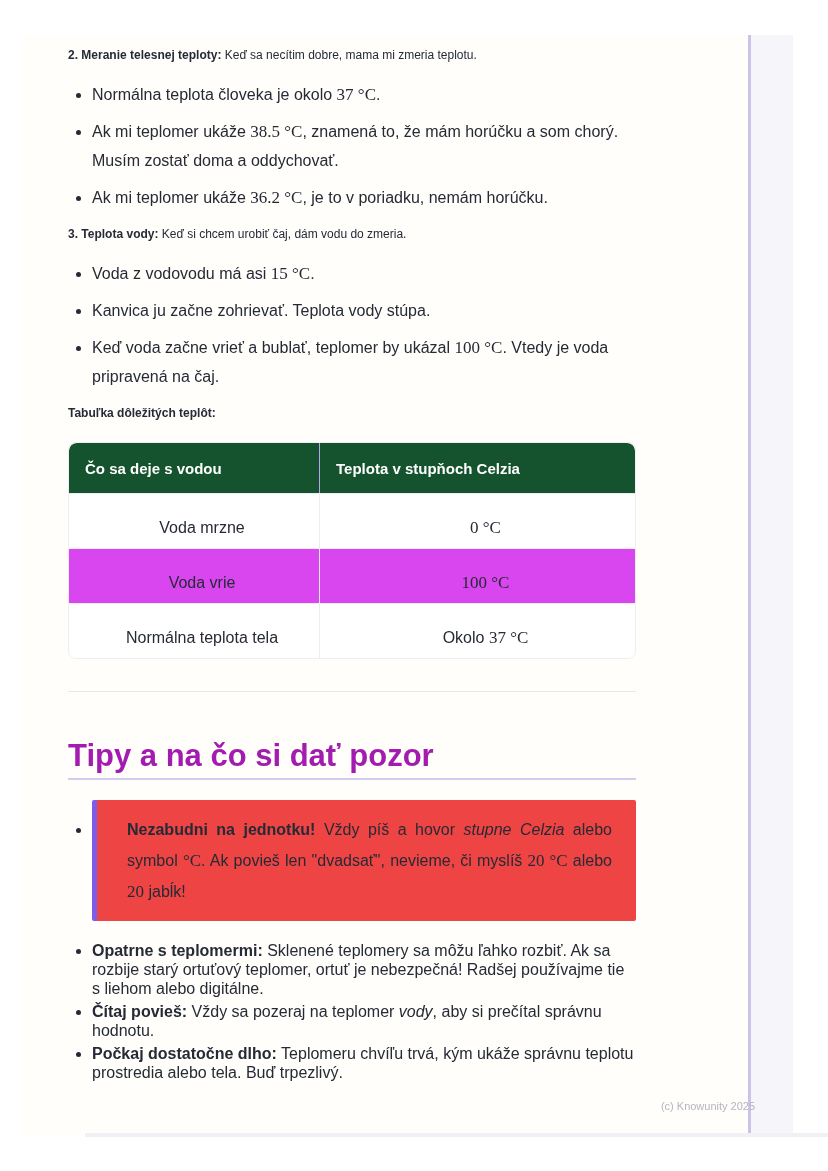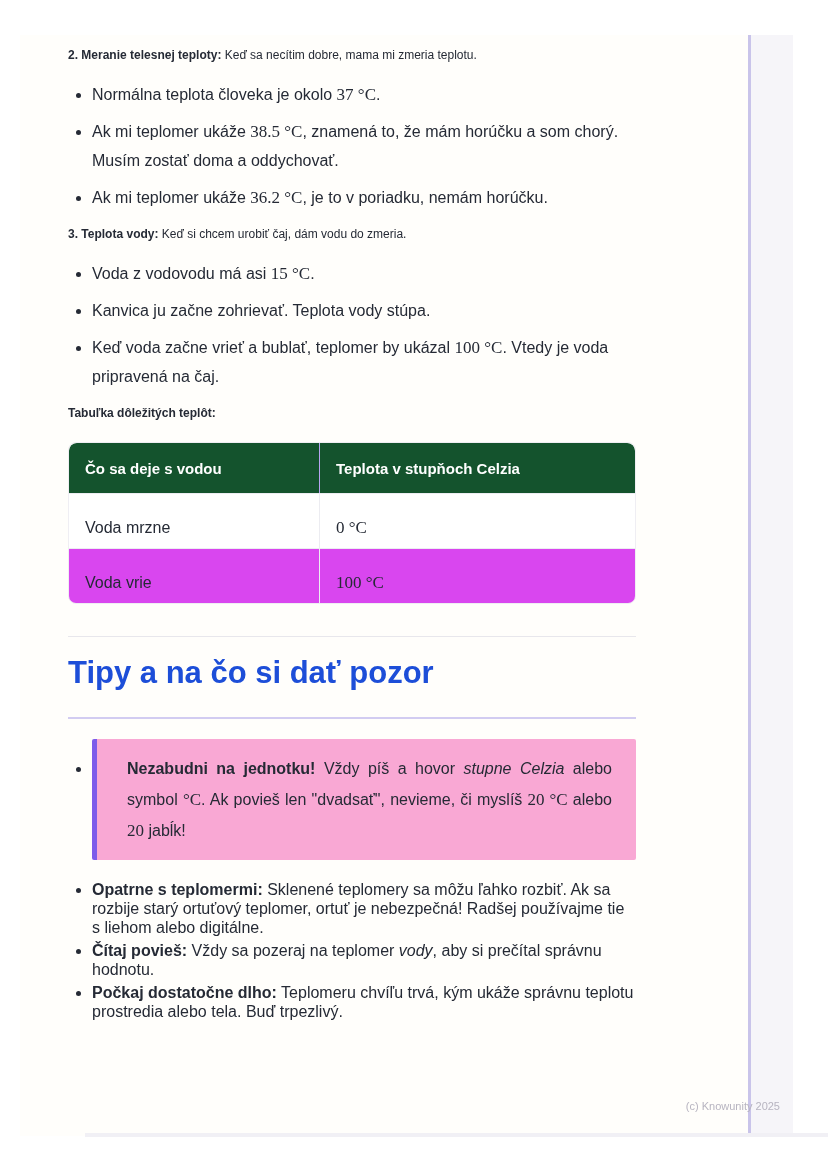--- a/index.html
+++ b/index.html
@@ -86,59 +86,60 @@
   }
   table.temp-table th:first-child { border-right: 1px solid #b7a5f0; width: 251px; border-top-left-radius: 8px; }
   table.temp-table th:last-child { border-top-right-radius: 8px; }
   table.temp-table td {
     font-size: 16px;
     height: 55px;
     padding: 14px 0 0 16px;
     vertical-align: middle;
     border-top: 1px solid #ececf1;
     background: #ffffff;
+    text-align: center;
   }
   table.temp-table td:first-child { border-right: 1px solid #ececf1; }
   table.temp-table tr.alt td { background: #d946ef; }
   hr.section-rule {
     border: none;
     border-top: 1px solid #e8e7ec;
     margin: 32px 0 0 0;
   }
   h1.tips-heading {
-    color: #1d4ed8;
+    color: #a21caf;
     font-size: 31px;
     line-height: 40px;
     font-weight: 700;
-    margin: 16px 0 0 0;
-    padding-bottom: 24px;
+    margin: 44px 0 0 0;
+    padding-bottom: 2px;
     border-bottom: 2px solid #d2ccf1;
   }
   ul.callout-list {
     margin: 20px 0 0 0;
     padding-left: 24px;
     list-style: disc;
   }
   ul.callout-list > li { margin: 0 0 14px 0; font-size: 16px; }
   .callout {
-    background: #f9a8d4;
+    background: #ef4444;
     border-left: 5px solid #7d5cea;
     border-radius: 2px;
     padding: 14px 24px 14px 30px;
     font-size: 16px;
     line-height: 31px;
     text-align: justify;
   }
   ul.tips { margin: 20px 0 0 0; padding-left: 24px; list-style: disc; }
   ul.tips > li { font-size: 16px; line-height: 19px; margin: 0 0 4px 0; }
   .footer-note {
     position: absolute;
     left: 636px; top: 1100px;
     width: 144px;
-    text-align: right;
+    text-align: center;
     font-size: 11px;
     color: #b7b4c0;
     z-index: 5;
   }
 </style>
 </head>
 <body>
 
 <div class="page-card"></div>
 <div class="page-right-line"></div>
@@ -173,20 +174,24 @@
       </tr>
     </thead>
     <tbody>
       <tr>
         <td>Voda mrzne</td>
         <td><span></span><span class="math">0 °C</span></td>
       </tr>
       <tr class="alt">
         <td>Voda vrie</td>
         <td><span></span><span class="math">100 °C</span></td>
+      </tr>
+      <tr>
+        <td>Normálna teplota tela</td>
+        <td><span>Okolo </span><span class="math">37 °C</span></td>
       </tr>
     </tbody>
   </table>
 
   <hr class="section-rule">
 
   <h1 class="tips-heading">Tipy a na čo si dať pozor</h1>
 
   <ul class="callout-list">
     <li>

